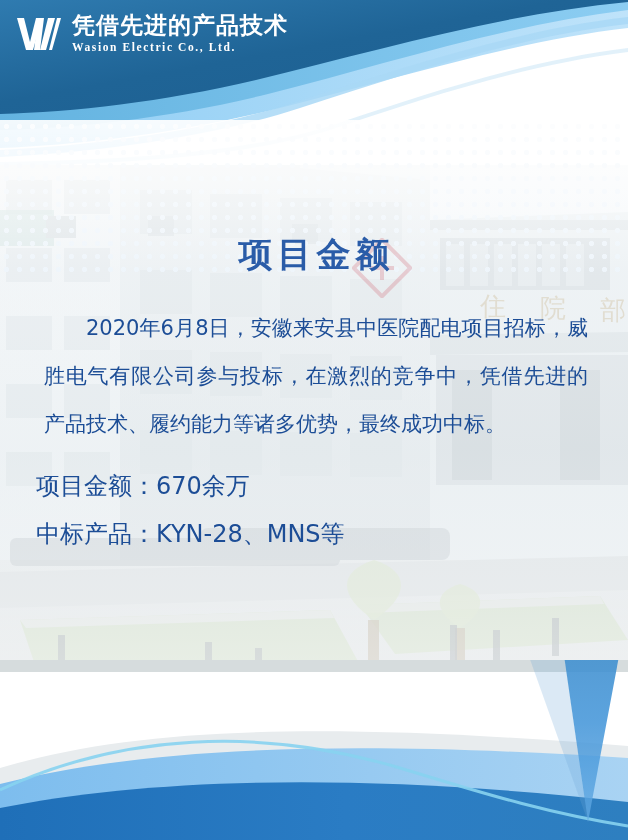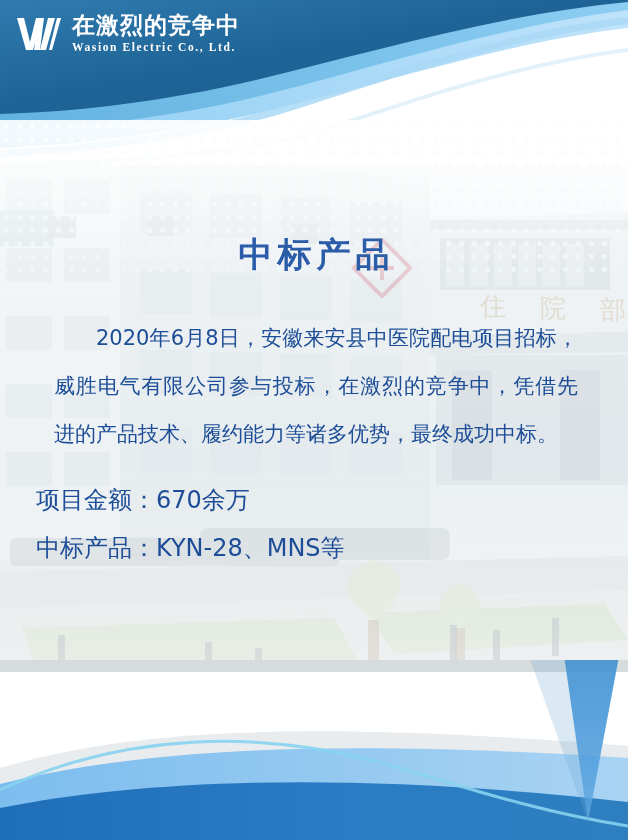--- a/index.html
+++ b/index.html
@@ -140,21 +140,21 @@
     width: 560px;
     z-index: 9;
   }
   .para {
     color: #1c4d96;
     font-size: 21px;
     line-height: 48px;
     text-align: justify;
     text-justify: inter-ideograph;
     font-family: "DejaVu Sans", "Liberation Sans", sans-serif;
-    margin: 18px;
+    margin: 8px;
     text-indent: 42px;
   }
   .info-line {
     color: #1c4d96;
     font-size: 24px;
     line-height: 48px;
     font-family: "DejaVu Sans", "Liberation Sans", sans-serif;
     margin: 0;
     white-space: nowrap;
   }
@@ -327,36 +327,36 @@
     </svg>
 
     <div class="logo-block">
       <svg class="logo-mark" viewBox="0 0 46 36">
         <path d="M1,2 L8,2 L14,26 L20,2 L26,2 L17,34 L10,34 Z" fill="#ffffff"></path>
         <path d="M22,2 L28,2 L24,34 L18,34 Z" fill="#ffffff"></path>
         <path d="M32,2 L39,2 L30,34 L24,34 Z" fill="#ffffff"></path>
         <path d="M41,2 L45,2 L36,34 L33,34 Z" fill="#ffffff"></path>
       </svg>
       <div class="logo-text">
-        <span class="logo-cn">在激烈的竞争中</span>
+        <span class="logo-cn">凭借先进的产品技术</span>
         <span class="logo-en">Wasion Electric Co., Ltd.</span>
       </div>
     </div>
   </div>
 
   <div class="content">
 
     <svg class="seal" viewBox="0 0 60 60">
       <g fill="none" stroke="#d4737f" stroke-width="4">
         <rect x="10" y="10" width="40" height="40" transform="rotate(45 30 30)"></rect>
         <path d="M18 30 L42 30 M30 18 L30 42"></path>
       </g>
     </svg>
 
-    <div class="headline">中标产品</div>
+    <div class="headline">项目金额</div>
 
     <div class="body-text">
       <p class="para">2020年6月8日，安徽来安县中医院配电项目招标，威胜电气有限公司参与投标，在激烈的竞争中，凭借先进的产品技术、履约能力等诸多优势，最终成功中标。</p>
       <p class="info-line first">项目金额：670余万</p>
       <p class="info-line">中标产品：KYN-28、MNS等</p>
     </div>
   </div>
 
   <div class="footer">
     <svg viewBox="0 0 628 180" preserveAspectRatio="none" width="628" height="180">

